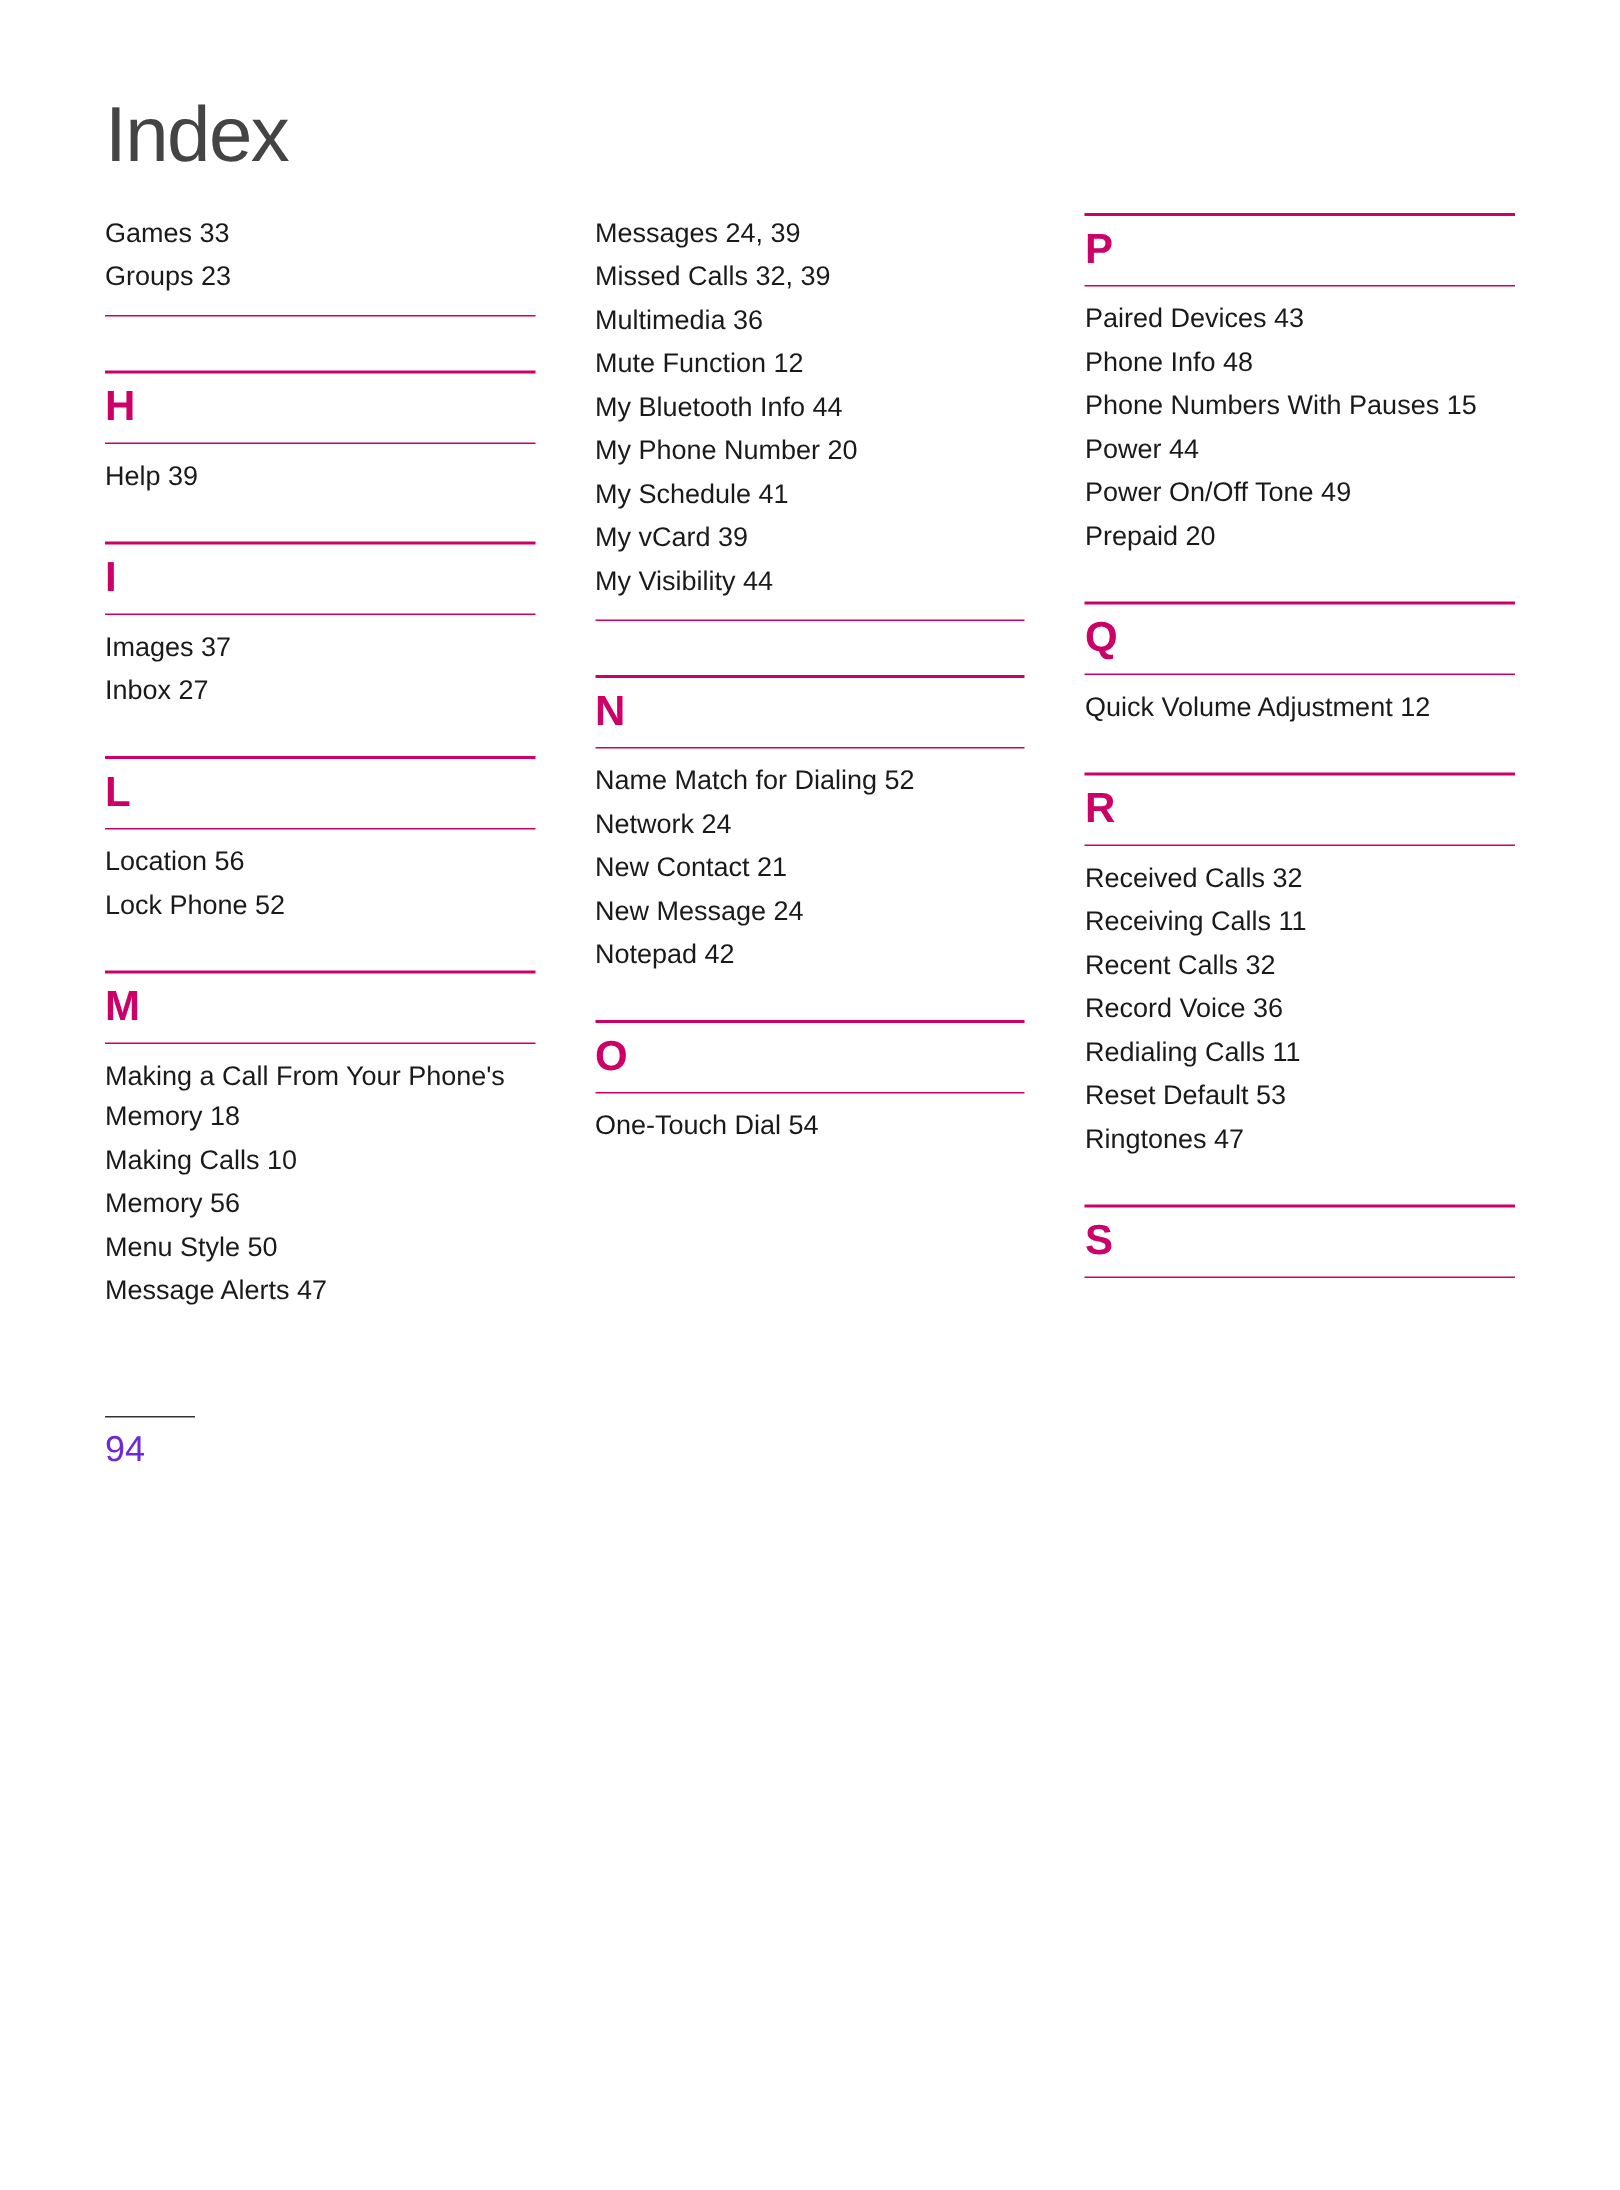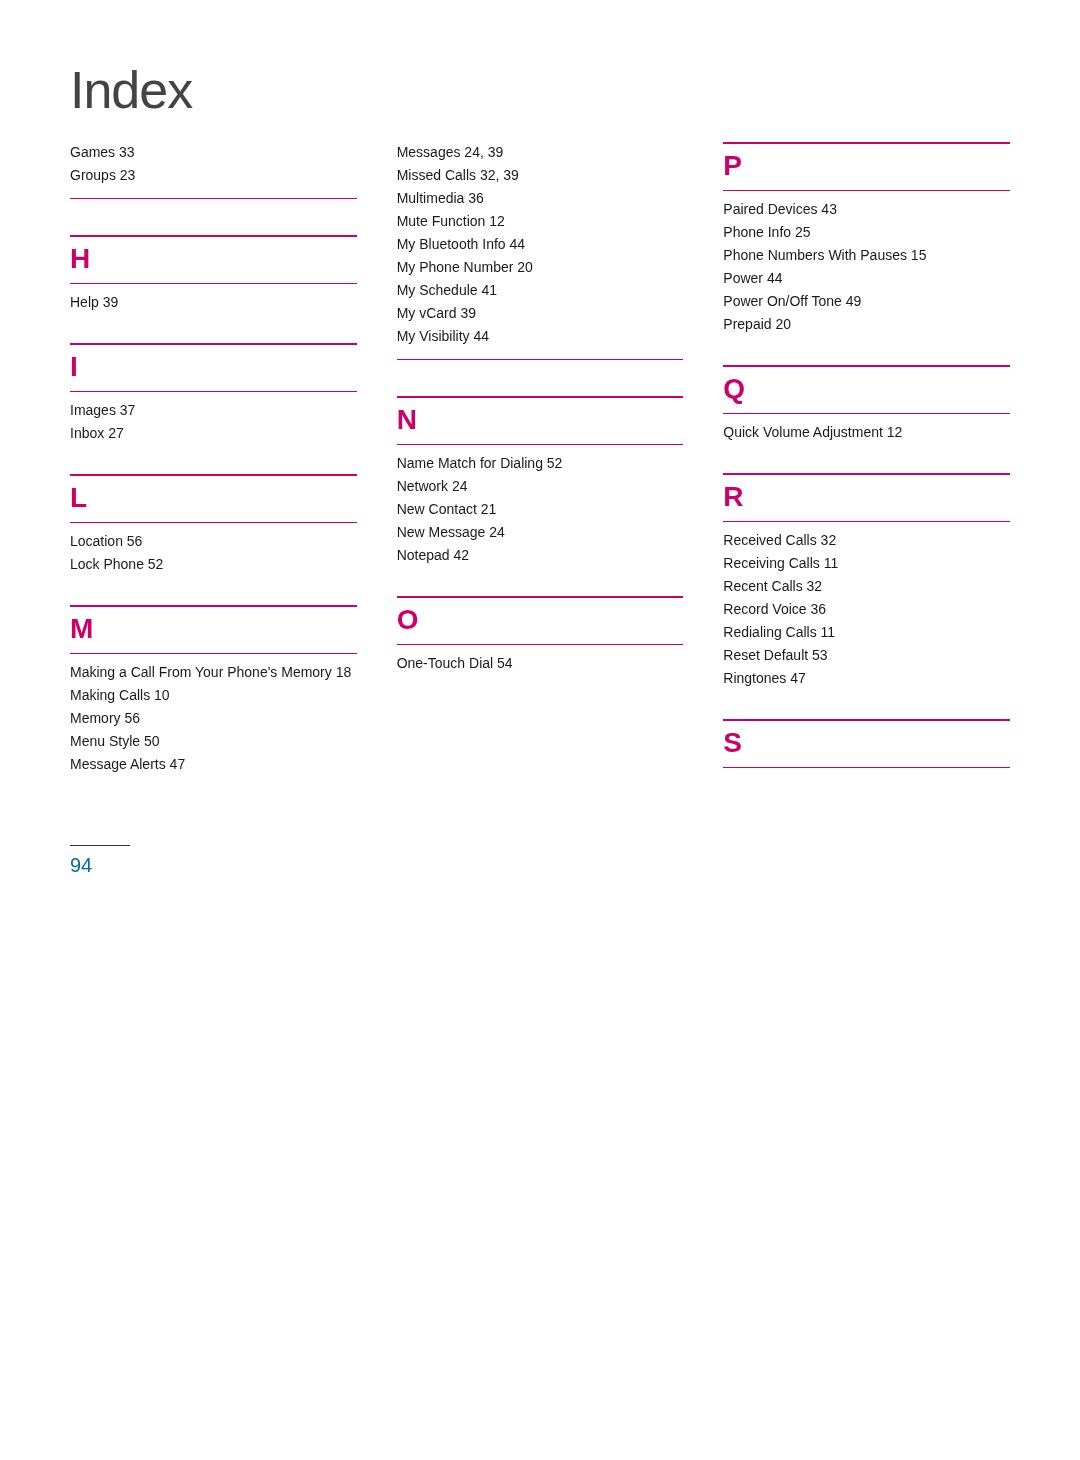--- a/index.html
+++ b/index.html
@@ -54,36 +54,36 @@
     }
 
     .section-entry-divider {
       border: none;
       border-top: 1.5px solid #cc0066;
       margin-bottom: 8px;
       width: 100%;
     }
 
     .entry {
-      font-size: 14px;
+      font-size: 18px;
       color: #1a1a1a;
       line-height: 1.5;
       margin-bottom: 2px;
     }
 
     .footer-line {
       border-top: 1.5px solid #333;
       width: 60px;
       margin-top: 40px;
       margin-bottom: 8px;
     }
 
     .page-number {
-      font-size: 20px;
-      color: #0369a1;
+      font-size: 24px;
+      color: #6d28d9;
     }
   </style>
 </head>
 <body>
 
 <h1 class="page-title">Index</h1>
 
 <div class="index-grid">
 <div class="col">
       <div class="section">
@@ -151,21 +151,21 @@
         <hr class="section-entry-divider">
         <div class="entry">One-Touch Dial 54</div>
       </div>
     </div>
     <div class="col">
       <div class="section">
         <hr class="section-divider">
         <div class="section-letter">P</div>
         <hr class="section-entry-divider">
         <div class="entry">Paired Devices 43</div>
-        <div class="entry">Phone Info 25</div>
+        <div class="entry">Phone Info 48</div>
         <div class="entry">Phone Numbers With Pauses 15</div>
         <div class="entry">Power 44</div>
         <div class="entry">Power On/Off Tone 49</div>
         <div class="entry">Prepaid 20</div>
       </div>
       <div class="section">
         <hr class="section-divider">
         <div class="section-letter">Q</div>
         <hr class="section-entry-divider">
         <div class="entry">Quick Volume Adjustment 12</div>

